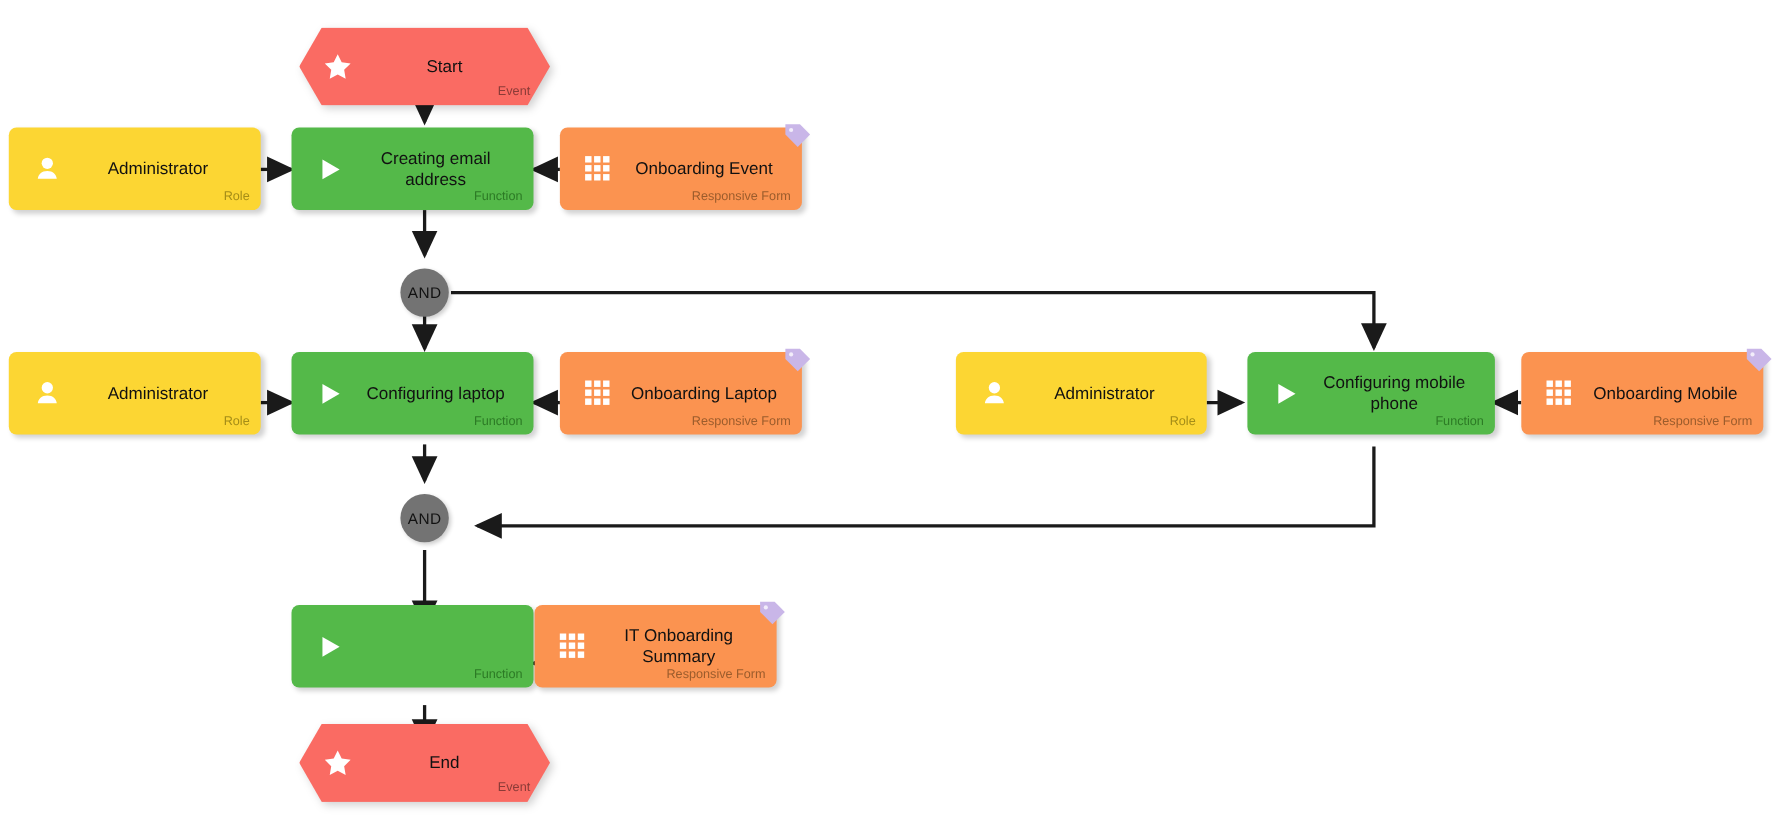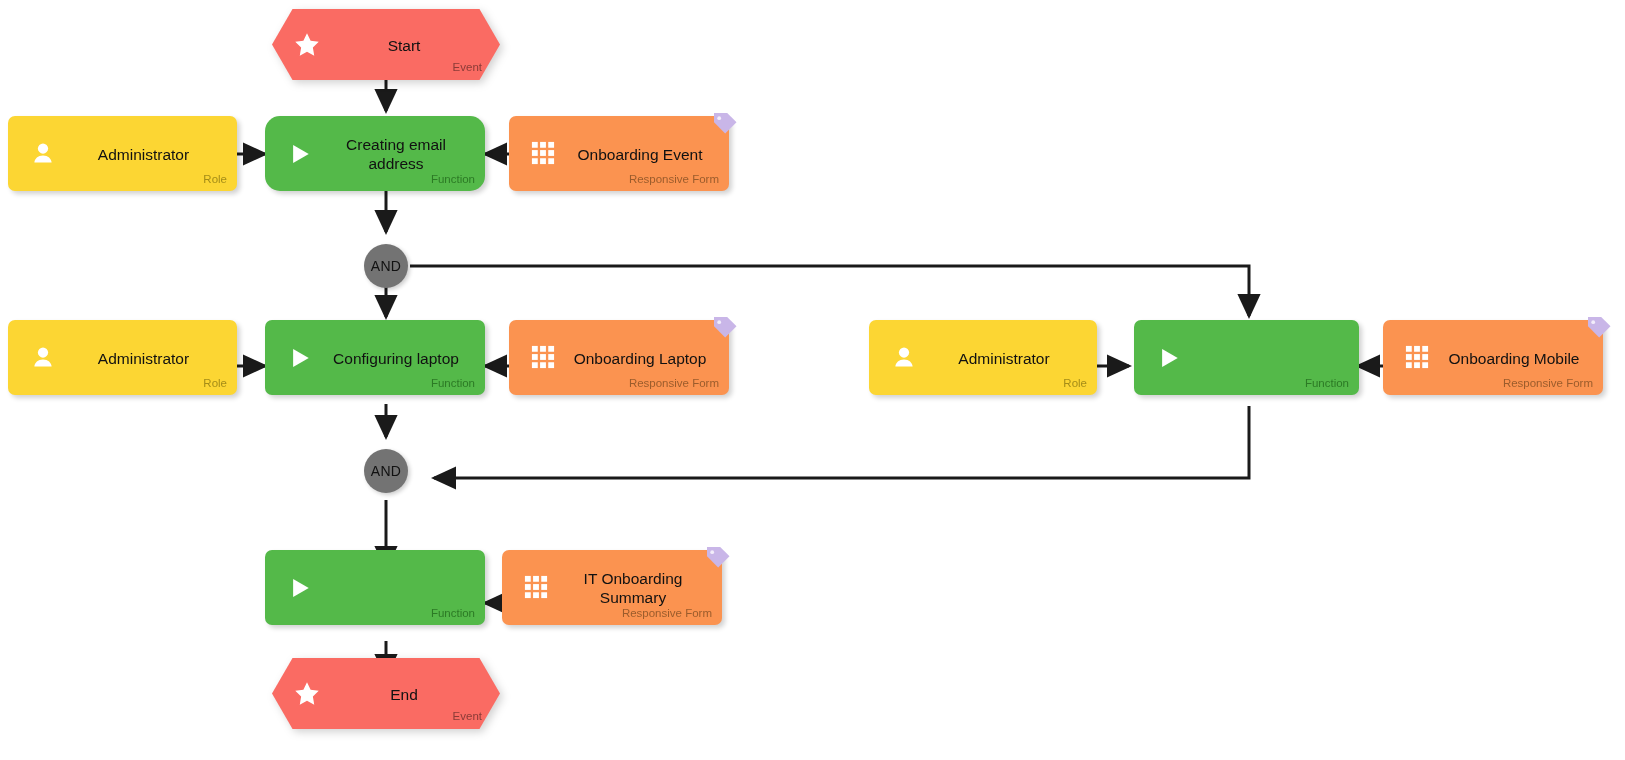--- a/index.html
+++ b/index.html
@@ -148,21 +148,21 @@
 
     <path class="wire" d="M1249,406 L1249,478 L434,478" marker-end="url(#ah)"></path>
 
     <path class="wire" d="M386,500 L386,568" marker-end="url(#ah)"></path>
 
     <path class="wire" d="M509,603 L485,603" marker-end="url(#ah)"></path>
 
     <path class="wire" d="M386,641 L386,676" marker-end="url(#ah)"></path>
   </svg>
 
-  <div class="n-event-wrap" style="left:272px; top:9px; width:228px; height:71px;">
+  <div class="n-event-wrap" style="left:272px; top:25px; width:228px; height:71px;">
     <div class="node n-event" style="position:relative; left:0; top:0; width:228px; height:71px;">
       <span class="ico">
         <svg viewBox="0 0 24 24" width="30" height="30">
             <path fill="#ffffff" d="M12 2.6l2.9 5.9 6.5.9-4.7 4.6 1.1 6.5L12 17.4l-5.8 3.1 1.1-6.5L2.6 9.4l6.5-.9z"></path>
           </svg>
       </span>
       <div class="title">Start</div>
       <div class="kind">Event</div>
     </div>
   </div>
@@ -171,21 +171,21 @@
     <span class="ico">
       <svg viewBox="0 0 24 24" width="30" height="30">
           <circle cx="12" cy="7.6" r="4.1" fill="#fff"></circle>
           <path fill="#fff" d="M12 13.2c-4.1 0-6.6 2.6-6.9 5.6h13.8c-.3-3-2.8-5.6-6.9-5.6z"></path>
         </svg>
     </span>
     <div class="title">Administrator</div>
     <div class="kind">Role</div>
   </div>
 
-  <div class="node n-func" style="left:265px; top:116px; width:220px; height:75px;border-radius:15px;">
+  <div class="node n-func" style="left:265px; top:116px; width:220px; height:75px;">
     <span class="ico">
       <svg viewBox="0 0 24 24" width="30" height="30">
           <path fill="#ffffff" d="M6.5 4.8 L19 12 L6.5 19.2 z"></path>
         </svg>
     </span>
     <div class="title">Creating email address</div>
     <div class="kind">Function</div>
   </div>
 
   <div class="node n-form" style="left:509px; top:116px; width:220px; height:75px;">
@@ -267,20 +267,21 @@
     <div class="title">Administrator</div>
     <div class="kind">Role</div>
   </div>
 
   <div class="node n-func" style="left:1134px; top:320px; width:225px; height:75px;">
     <span class="ico">
       <svg viewBox="0 0 24 24" width="30" height="30">
           <path fill="#ffffff" d="M6.5 4.8 L19 12 L6.5 19.2 z"></path>
         </svg>
     </span>
+    <div class="title">Configuring mobile phone</div>
     <div class="kind">Function</div>
   </div>
 
   <div class="node n-form" style="left:1383px; top:320px; width:220px; height:75px;">
     <svg class="tagcorner" viewBox="0 0 26 26">
       <path fill="#C9B6E8" d="M2 2 h13.2 L24.5 11.3 L13.2 22.6 L2 11.3 z"></path>
       <circle cx="7.2" cy="7.2" r="1.9" fill="#F2EDFA"></circle>
     </svg>
     <span class="ico">
       <svg viewBox="0 0 24 24" width="28" height="28">
@@ -305,21 +306,21 @@
 
   <div class="node n-func" style="left:265px; top:550px; width:220px; height:75px;">
     <span class="ico">
       <svg viewBox="0 0 24 24" width="30" height="30">
           <path fill="#ffffff" d="M6.5 4.8 L19 12 L6.5 19.2 z"></path>
         </svg>
     </span>
     <div class="kind">Function</div>
   </div>
 
-  <div class="node n-form" style="left:502px; top:550px; width:220px; height:75px;">
+  <div class="node n-form" style="left:486px; top:550px; width:220px; height:75px;">
     <svg class="tagcorner" viewBox="0 0 26 26">
       <path fill="#C9B6E8" d="M2 2 h13.2 L24.5 11.3 L13.2 22.6 L2 11.3 z"></path>
       <circle cx="7.2" cy="7.2" r="1.9" fill="#F2EDFA"></circle>
     </svg>
     <span class="ico">
       <svg viewBox="0 0 24 24" width="28" height="28">
         <rect x="2.5" y="2.5" width="5" height="5" fill="#fff"></rect>
           <rect x="9.5" y="2.5" width="5" height="5" fill="#fff"></rect>
           <rect x="16.5" y="2.5" width="5" height="5" fill="#fff"></rect>
         <rect x="2.5" y="9.5" width="5" height="5" fill="#fff"></rect>

